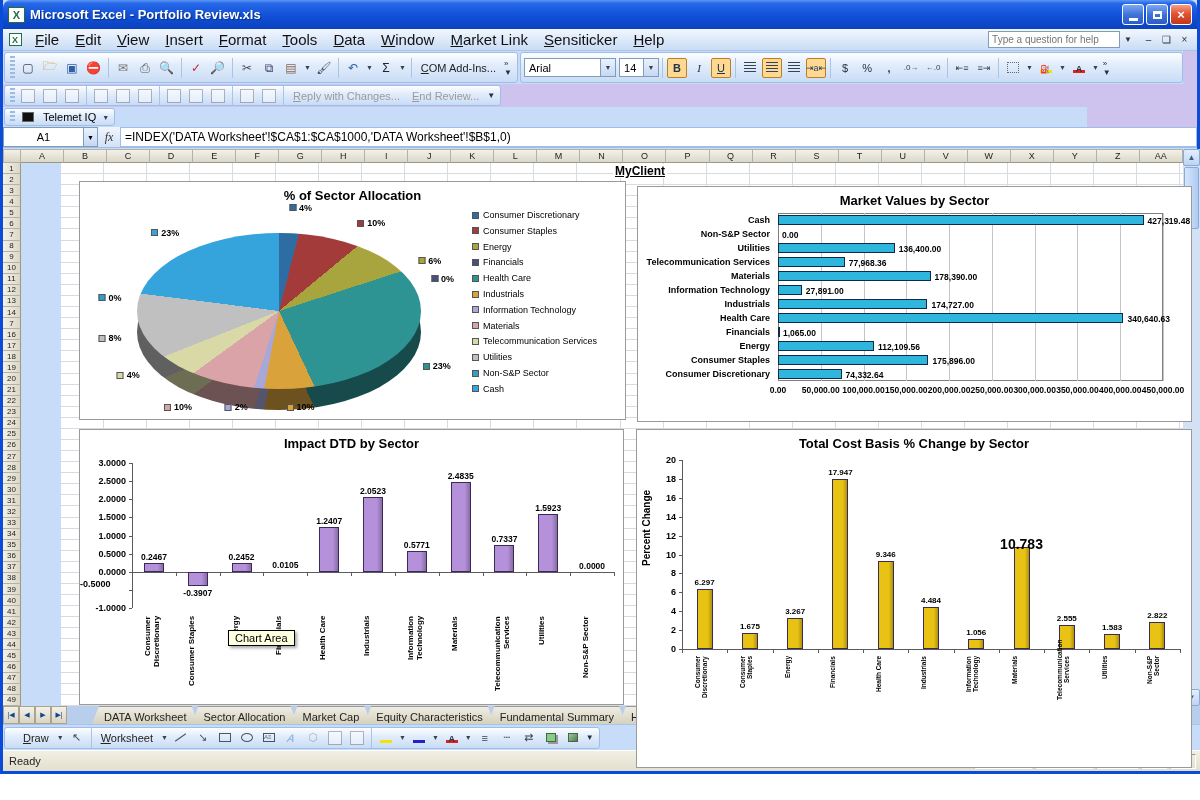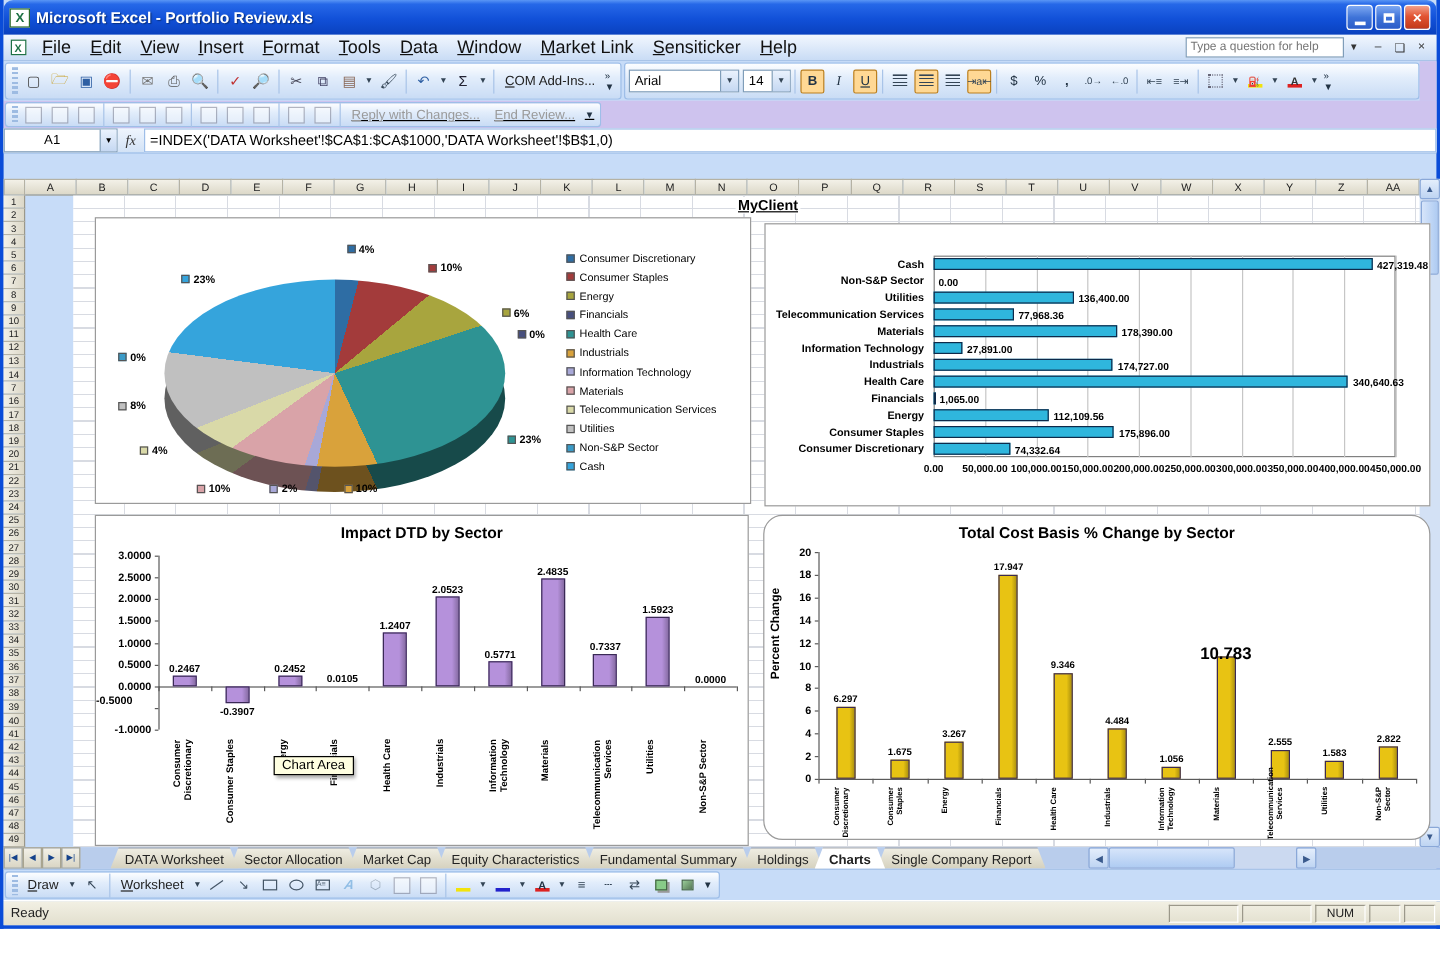--- a/index.html
+++ b/index.html
@@ -285,21 +285,21 @@
         <div class="tbi">
           <div class="ul-red" style="width:12px;height:11px;text-align:center;"><span style="font-size:9px;font-weight:bold;color:#333;">A</span></div>
         </div>
         <div class="dd">▼</div>
         <div class="chev">»<br>▼</div>
       </div>
     <div style="width:14px; background:#CEC3EE;"></div>
   </div>
 
   <div class="toolrow2">
-    <div class="tbar" id="revBar" style="margin:1px 0 1px 1px;text-decoration:underline;">
+    <div class="tbar" id="revBar" style="margin:1px 0 1px 1px;">
         <div class="grip"></div>
         <div class="tbi dis">
           <div class="mini"></div>
         </div>
         <div class="tbi dis">
           <div class="mini"></div>
         </div>
         <div class="tbi dis">
           <div class="mini"></div>
         </div>
@@ -331,20 +331,32 @@
           <div class="mini"></div>
         </div>
         <div class="tsep"></div>
         <div class="tlabel" style="color: rgb(154, 154, 154);">Reply with Changes...</div>
         <div class="tlabel" style="color: rgb(154, 154, 154);">End Review...</div>
         <div class="chev">▼</div>
       </div>
     <div class="lavender"></div>
   </div>
 
+  <div class="toolrow3">
+    <div class="tbar" style="margin:1px 0 1px 1px;">
+      <div class="grip"></div>
+      <div class="tbi">
+          <div style="width:12px;height:10px;background:#111;border:1px solid #666;"></div>
+        </div>
+      <span style="font-size:11px;padding:0 4px;">Telemet IQ</span>
+      <span class="dd">▼</span>
+    </div>
+    <div style="flex:1;"></div>
+    <div style="width:110px;background:#CEC3EE;"></div>
+  </div>
 
   <div class="fbar">
     <div class="namebox">
       <span class="nv">A1</span>
       <span class="cdd" style="width:14px;height:100%;display:flex;align-items:center;justify-content:center;font-size:7px;background:linear-gradient(180deg,#EAF2FD,#C5D8F2);border-left:1px solid #7F9DB9;">▼</span>
     </div>
     <div class="fxi">fx</div>
     <div class="ftext">=INDEX('DATA Worksheet'!$CA$1:$CA$1000,'DATA Worksheet'!$B$1,0)</div>
   </div>
 
@@ -430,20 +442,21 @@
       <div class="rhcell">46</div>
       <div class="rhcell">47</div>
       <div class="rhcell">48</div>
       <div class="rhcell">49</div>
     </div>
 
   <div class="gridbody">
     <div class="myclient">MyClient</div>
 
     <div class="chart-frame" id="chart0" style="left:18px;top:18px;width:547px;height:239px;">
+      <div class="chart-title">% of Sector Allocation</div>
       <div id="pieStage" style="position:absolute;inset:0;">
           <div class="pie-el" style="left: 57px; top: 72px; width: 284px; height: 156px; background: conic-gradient(rgb(46, 109, 164) 0%, rgb(46, 109, 164) 4%, rgb(163, 59, 59) 4%, rgb(163, 59, 59) 14%, rgb(168, 165, 62) 14%, rgb(168, 165, 62) 20%, rgb(71, 79, 126) 20%, rgb(71, 79, 126) 20%, rgb(46, 147, 147) 20%, rgb(46, 147, 147) 43%, rgb(217, 162, 59) 43%, rgb(217, 162, 59) 53%, rgb(168, 168, 216) 53%, rgb(168, 168, 216) 55%, rgb(217, 163, 168) 55%, rgb(217, 163, 168) 65%, rgb(217, 217, 168) 65%, rgb(217, 217, 168) 69%, rgb(192, 192, 192) 69%, rgb(192, 192, 192) 77%, rgb(58, 155, 200) 77%, rgb(58, 155, 200) 77%, rgb(53, 164, 220) 77%, rgb(53, 164, 220) 100%); filter: brightness(0.5);"></div>
           <div class="pie-el" style="left: 57px; top: 51px; width: 284px; height: 156px; background: conic-gradient(rgb(46, 109, 164) 0%, rgb(46, 109, 164) 4%, rgb(163, 59, 59) 4%, rgb(163, 59, 59) 14%, rgb(168, 165, 62) 14%, rgb(168, 165, 62) 20%, rgb(71, 79, 126) 20%, rgb(71, 79, 126) 20%, rgb(46, 147, 147) 20%, rgb(46, 147, 147) 43%, rgb(217, 162, 59) 43%, rgb(217, 162, 59) 53%, rgb(168, 168, 216) 53%, rgb(168, 168, 216) 55%, rgb(217, 163, 168) 55%, rgb(217, 163, 168) 65%, rgb(217, 217, 168) 65%, rgb(217, 217, 168) 69%, rgb(192, 192, 192) 69%, rgb(192, 192, 192) 77%, rgb(58, 155, 200) 77%, rgb(58, 155, 200) 77%, rgb(53, 164, 220) 77%, rgb(53, 164, 220) 100%);"></div>
           <div class="pie-lab" style="left: 220.557px; top: 25.8201px;">
             <span class="sw" style="background:#2E6DA4;"></span>
             <span>4%</span>
           </div>
           <div class="pie-lab" style="left: 291.162px; top: 41.1899px;">
             <span class="sw" style="background:#A33B3B;"></span>
             <span>10%</span>
@@ -535,20 +548,21 @@
             <span>Non-S&amp;P Sector</span>
           </div>
           <div class="leg-item" style="left: 392px; top: 201.8px;">
             <span class="sw" style="background:#35A4DC;"></span>
             <span>Cash</span>
           </div>
         </div>
     </div>
 
     <div class="chart-frame" id="chart1" style="left:576px;top:23px;width:555px;height:236px;">
+      <div class="chart-title">Market Values by Sector</div>
       <div id="hbarStage" style="position:absolute;inset:0;">
           <div style="position: absolute; left: 140px; top: 26px; width: 385px; height: 168px; border: 1px solid rgb(128, 128, 128);"></div>
           <div class="gline" style="left: 182.778px; top: 26px; width: 1px; height: 168px;"></div>
           <div class="gline" style="left: 225.556px; top: 26px; width: 1px; height: 168px;"></div>
           <div class="gline" style="left: 268.333px; top: 26px; width: 1px; height: 168px;"></div>
           <div class="gline" style="left: 311.111px; top: 26px; width: 1px; height: 168px;"></div>
           <div class="gline" style="left: 353.889px; top: 26px; width: 1px; height: 168px;"></div>
           <div class="gline" style="left: 396.667px; top: 26px; width: 1px; height: 168px;"></div>
           <div class="gline" style="left: 439.444px; top: 26px; width: 1px; height: 168px;"></div>
           <div class="gline" style="left: 482.222px; top: 26px; width: 1px; height: 168px;"></div>
@@ -664,21 +678,21 @@
           <div class="vlabel" style="left: 413.455px; top: 186px; height: 86px; width: 22px; font-size: 8px;">Telecommunication Services</div>
           <div class="vbar" style="left: 458.273px; top: 84.0291px; width: 20px; height: 57.7209px; background: linear-gradient(90deg, rgb(181, 145, 219) 70%, rgba(0, 0, 0, 0.25)) rgb(181, 145, 219);"></div>
           <div class="val-lab" style="left: 468.273px; top: 73.0291px; transform: translateX(-50%); font-size: 8.5px;">1.5923</div>
           <div class="vlabel" style="left: 457.273px; top: 186px; height: 86px; width: 22px; font-size: 8px;">Utilities</div>
           <div class="val-lab" style="left: 512.091px; top: 130.75px; transform: translateX(-50%); font-size: 8.5px;">0.0000</div>
           <div class="vlabel" style="left: 501.091px; top: 186px; height: 86px; width: 22px; font-size: 8px;">Non-S&amp;P Sector</div>
         </div>
       <div class="chart-tip" style="left:148px;top:200px;">Chart Area</div>
     </div>
 
-    <div class="chart-frame" id="chart3" style="left:575px;top:266px;width:556px;height:271px;border-radius:16px;">
+    <div class="chart-frame" id="chart3" style="left:575px;top:266px;width:556px;height:339px;">
       <div class="chart-title">Total Cost Basis % Change by Sector</div>
       <div class="vlabel" style="left:4px;top:60px;height:130px;font-size:10px;">Percent Change</div>
       <div id="vbarStage1" style="position:absolute;inset:0;">
           <div class="aline" style="left: 45px; top: 30px; width: 1px; height: 189px;"></div>
           <div class="aline" style="left: 42px; top: 30px; width: 3px; height: 1px;"></div>
           <div class="axis-lab" style="left: 0px; top: 25px; width: 39px; text-align: right; font-size: 9px;">20</div>
           <div class="aline" style="left: 42px; top: 48.9px; width: 3px; height: 1px;"></div>
           <div class="axis-lab" style="left: 0px; top: 43.9px; width: 39px; text-align: right; font-size: 9px;">18</div>
           <div class="aline" style="left: 42px; top: 67.8px; width: 3px; height: 1px;"></div>
           <div class="axis-lab" style="left: 0px; top: 62.8px; width: 39px; text-align: right; font-size: 9px;">16</div>
@@ -774,21 +788,21 @@
       </div>
     <div class="hsb">
       <div class="sbtn">◀</div>
       <div class="htrack">
           <div class="hthumb"></div>
         </div>
       <div class="sbtn">▶</div>
     </div>
   </div>
 
-  <div class="drawrow" style="position:absolute;left:0;top:724px;width:1197px;">
+  <div class="drawrow" style="position:absolute;left:0;top:724px;width:1197px;align-items:center;">
     <div class="tbar" id="drawBar" style="margin:1px 0 1px 1px;">
         <div class="grip"></div>
         <div class="tlabel">Draw</div>
         <div class="dd">▼</div>
         <div class="tbi">
           <span style="color:#345;">↖</span>
         </div>
         <div class="tsep"></div>
         <div class="tlabel">Worksheet</div>
         <div class="dd">▼</div>

